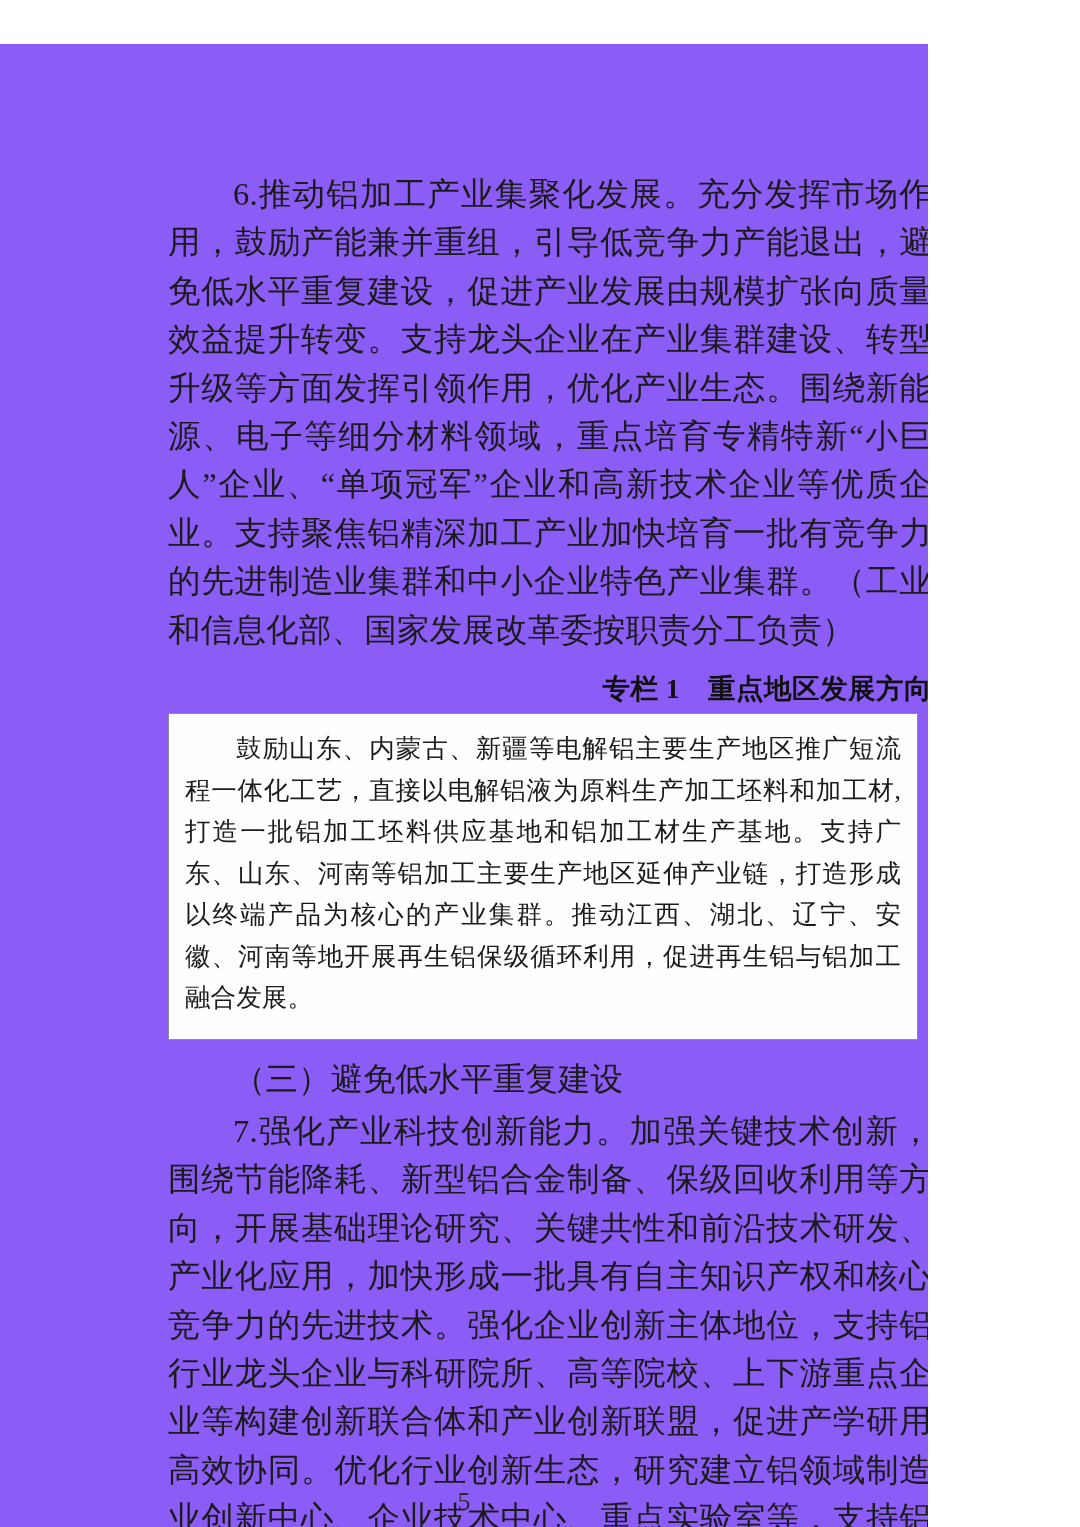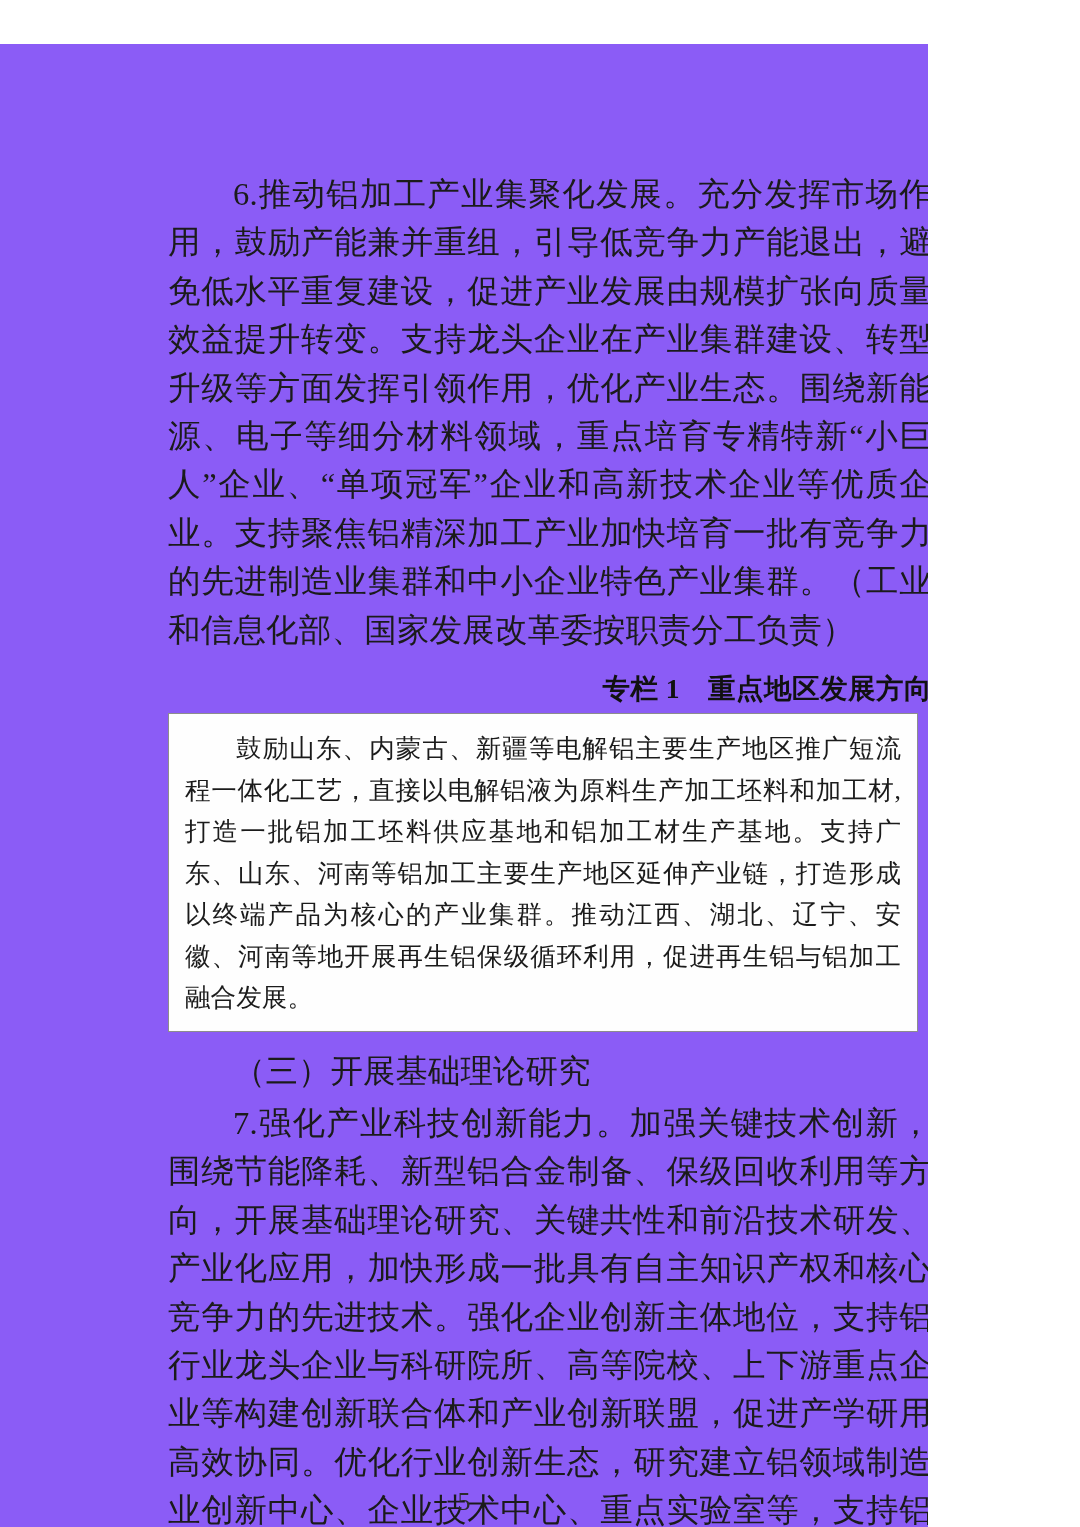--- a/index.html
+++ b/index.html
@@ -55,21 +55,21 @@
     color: #111111;
     text-align: right;
     letter-spacing: 0.5px;
     white-space: pre;
   }
   .callout-box {
     margin-top: 6px;
     border: 1.6px solid #8d8d8d;
     box-sizing: border-box;
     width: 750px;
-    padding: 14px 16px 12px 16px;
+    padding: 14px 16px 20px 16px;
     background: #fefefe;
   }
   .callout-body {
     font-size: 25.5px;
     line-height: 41.5px;
     color: #1b1b1b;
     text-align: justify;
     text-justify: inter-ideograph;
     text-indent: 2em;
     margin: 0;
@@ -141,21 +141,21 @@
 
     <p class="para indent">6.推动铝加工产业集聚化发展。充分发挥市场作用，鼓励产能兼并重组，引导低竞争力产能退出，避免低水平重复建设，促进产业发展由规模扩张向质量效益提升转变。支持龙头企业在产业集群建设、转型升级等方面发挥引领作用，优化产业生态。围绕新能源、电子等细分材料领域，重点培育专精特新“小巨人”企业、“单项冠军”企业和高新技术企业等优质企业。支持聚焦铝精深加工产业加快培育一批有竞争力的先进制造业集群和中小企业特色产业集群。（工业和信息化部、国家发展改革委按职责分工负责）</p>
 
     <div class="callout">
       <div class="callout-title">专栏 1　重点地区发展方向</div>
       <div class="callout-box">
         <p class="callout-body">鼓励山东、内蒙古、新疆等电解铝主要生产地区推广短流程一体化工艺，直接以电解铝液为原料生产加工坯料和加工材,打造一批铝加工坯料供应基地和铝加工材生产基地。支持广东、山东、河南等铝加工主要生产地区延伸产业链，打造形成以终端产品为核心的产业集群。推动江西、湖北、辽宁、安徽、河南等地开展再生铝保级循环利用，促进再生铝与铝加工融合发展。</p>
       </div>
     </div>
 
-    <div class="section-heading">（三）开展基础理论研究</div>
+    <div class="section-heading">（三）避免低水平重复建设</div>
 
     <p class="para indent para-block">7.强化产业科技创新能力。加强关键技术创新，围绕节能降耗、新型铝合金制备、保级回收利用等方向，开展基础理论研究、关键共性和前沿技术研发、产业化应用，加快形成一批具有自主知识产权和核心竞争力的先进技术。强化企业创新主体地位，支持铝行业龙头企业与科研院所、高等院校、上下游重点企业等构建创新联合体和产业创新联盟，促进产学研用高效协同。优化行业创新生态，研究建立铝领域制造业创新中心、企业技术中心、重点实验室等，支持铝行</p>
 
   </div>
 
   <div class="page-number">5</div>
 
   <div class="watermark">
     <svg class="watermark-logo" viewBox="0 0 46 28" aria-hidden="true">
       <g fill="none" stroke="#f0f0f0" stroke-width="2.6" stroke-linecap="round" stroke-linejoin="round">

